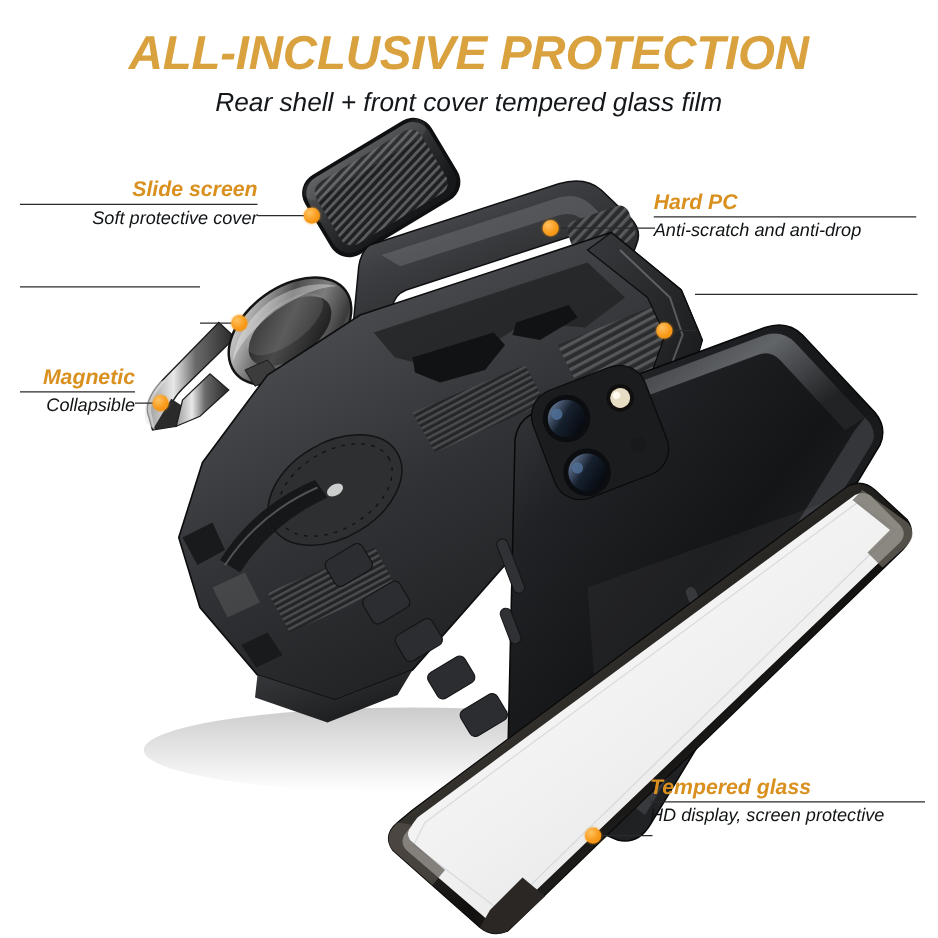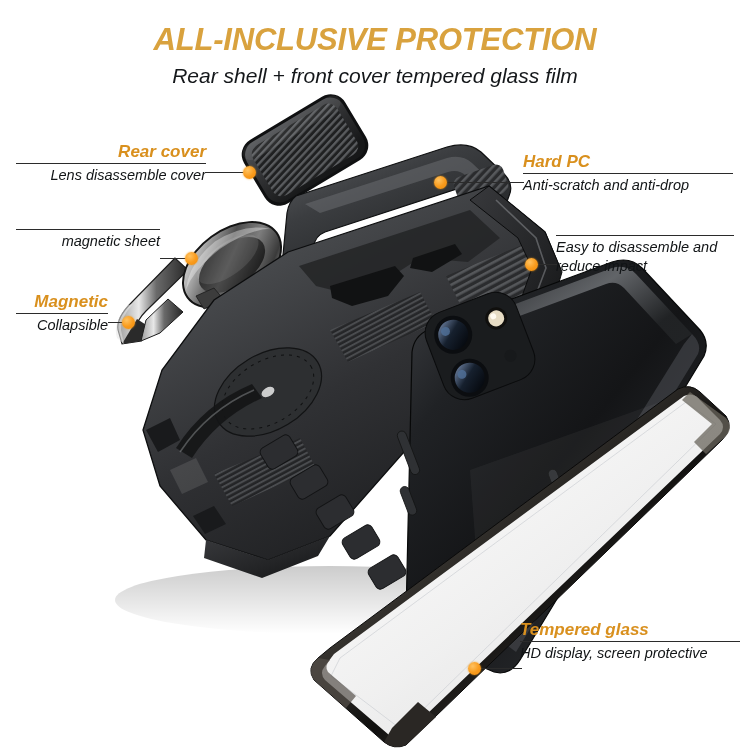--- a/index.html
+++ b/index.html
@@ -20,21 +20,21 @@
     background: #ffffff;
   }
 
   
   .heading-block {
     position: absolute;
     top: 24px; left: 0; width: 750px;
     text-align: center;
   }
   .title {
-    font-size: 31px;
+    font-size: 38px;
     font-weight: bold;
     font-style: italic;
     letter-spacing: -0.2px;
     color: #D9A23E;
     line-height: 1.05;
     white-space: nowrap;
   }
   .subtitle {
     margin-top: 7px;
     font-size: 21px;
@@ -321,30 +321,29 @@
       </g>
     </svg>
   </div>
 
   <div class="heading-block">
     <div class="title">ALL-INCLUSIVE PROTECTION</div>
     <div class="subtitle">Rear shell + front cover tempered glass film</div>
   </div>
 
   <div class="callout left" style="left:16px; top:142px; width:190px;">
-    <div class="cl-title">Rear cover</div>
-    <div class="rule"></div>
-    <div class="cl-sub">Lens disassemble cover</div>
+    <div class="cl-title">Slide screen</div>
+    <div class="rule"></div>
+    <div class="cl-sub">Soft protective cover</div>
   </div>
   <div class="leader" style="left:206px; top:172px; width:42px;"></div>
   <div class="dot" style="left:243px; top:166px;"></div>
 
   <div class="callout left" style="left:16px; top:228px; width:144px;">
     <div class="rule"></div>
-    <div class="cl-sub">magnetic sheet</div>
   </div>
   <div class="leader" style="left:160px; top:258px; width:30px;"></div>
   <div class="dot" style="left:185px; top:252px;"></div>
 
   <div class="callout left" style="left:16px; top:292px; width:92px;">
     <div class="cl-title">Magnetic</div>
     <div class="rule"></div>
     <div class="cl-sub">Collapsible</div>
   </div>
   <div class="leader" style="left:108px; top:322px; width:18px;"></div>
@@ -353,21 +352,20 @@
   <div class="callout right" style="left:523px; top:152px; width:210px;">
     <div class="cl-title">Hard PC</div>
     <div class="rule"></div>
     <div class="cl-sub">Anti-scratch and anti-drop</div>
   </div>
   <div class="leader" style="left:444px; top:182px; width:80px;"></div>
   <div class="dot" style="left:434px; top:176px;"></div>
 
   <div class="callout right" style="left:556px; top:234px; width:178px;">
     <div class="rule"></div>
-    <div class="cl-sub wrap">Easy to disassemble and reduce impact</div>
   </div>
   <div class="leader" style="left:535px; top:264px; width:22px;"></div>
   <div class="dot" style="left:525px; top:258px;"></div>
 
   <div class="callout right" style="left:520px; top:620px; width:220px;">
     <div class="cl-title">Tempered glass</div>
     <div class="rule"></div>
     <div class="cl-sub">HD display, screen protective</div>
   </div>
   <div class="leader" style="left:478px; top:668px; width:44px;"></div>

